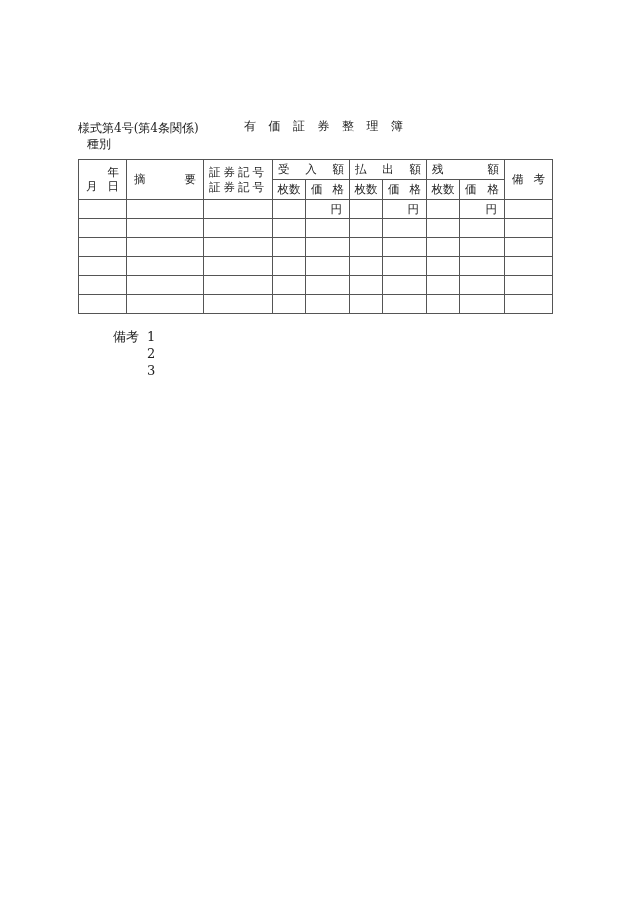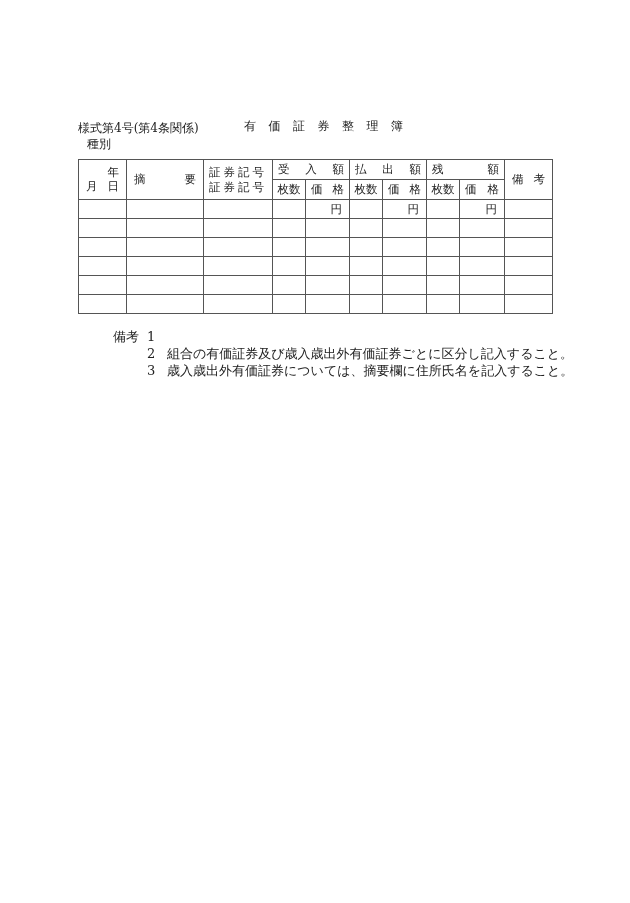--- a/index.html
+++ b/index.html
@@ -191,20 +191,18 @@
   </table>
 
 <div class="abs notes">
   <div class="note-row">
     <span class="note-label">備考</span>
     <span class="note-num">1</span>
   </div>
   <div class="note-row">
     <span class="note-label"></span>
     <span class="note-num">2</span>
-    <span>組合の有価証券及び歳入歳出外有価証券ごとに区分し記入すること。</span>
   </div>
   <div class="note-row">
     <span class="note-label"></span>
     <span class="note-num">3</span>
-    <span>歳入歳出外有価証券については、摘要欄に住所氏名を記入すること。</span>
   </div>
 </div>
 
 </body></html>

